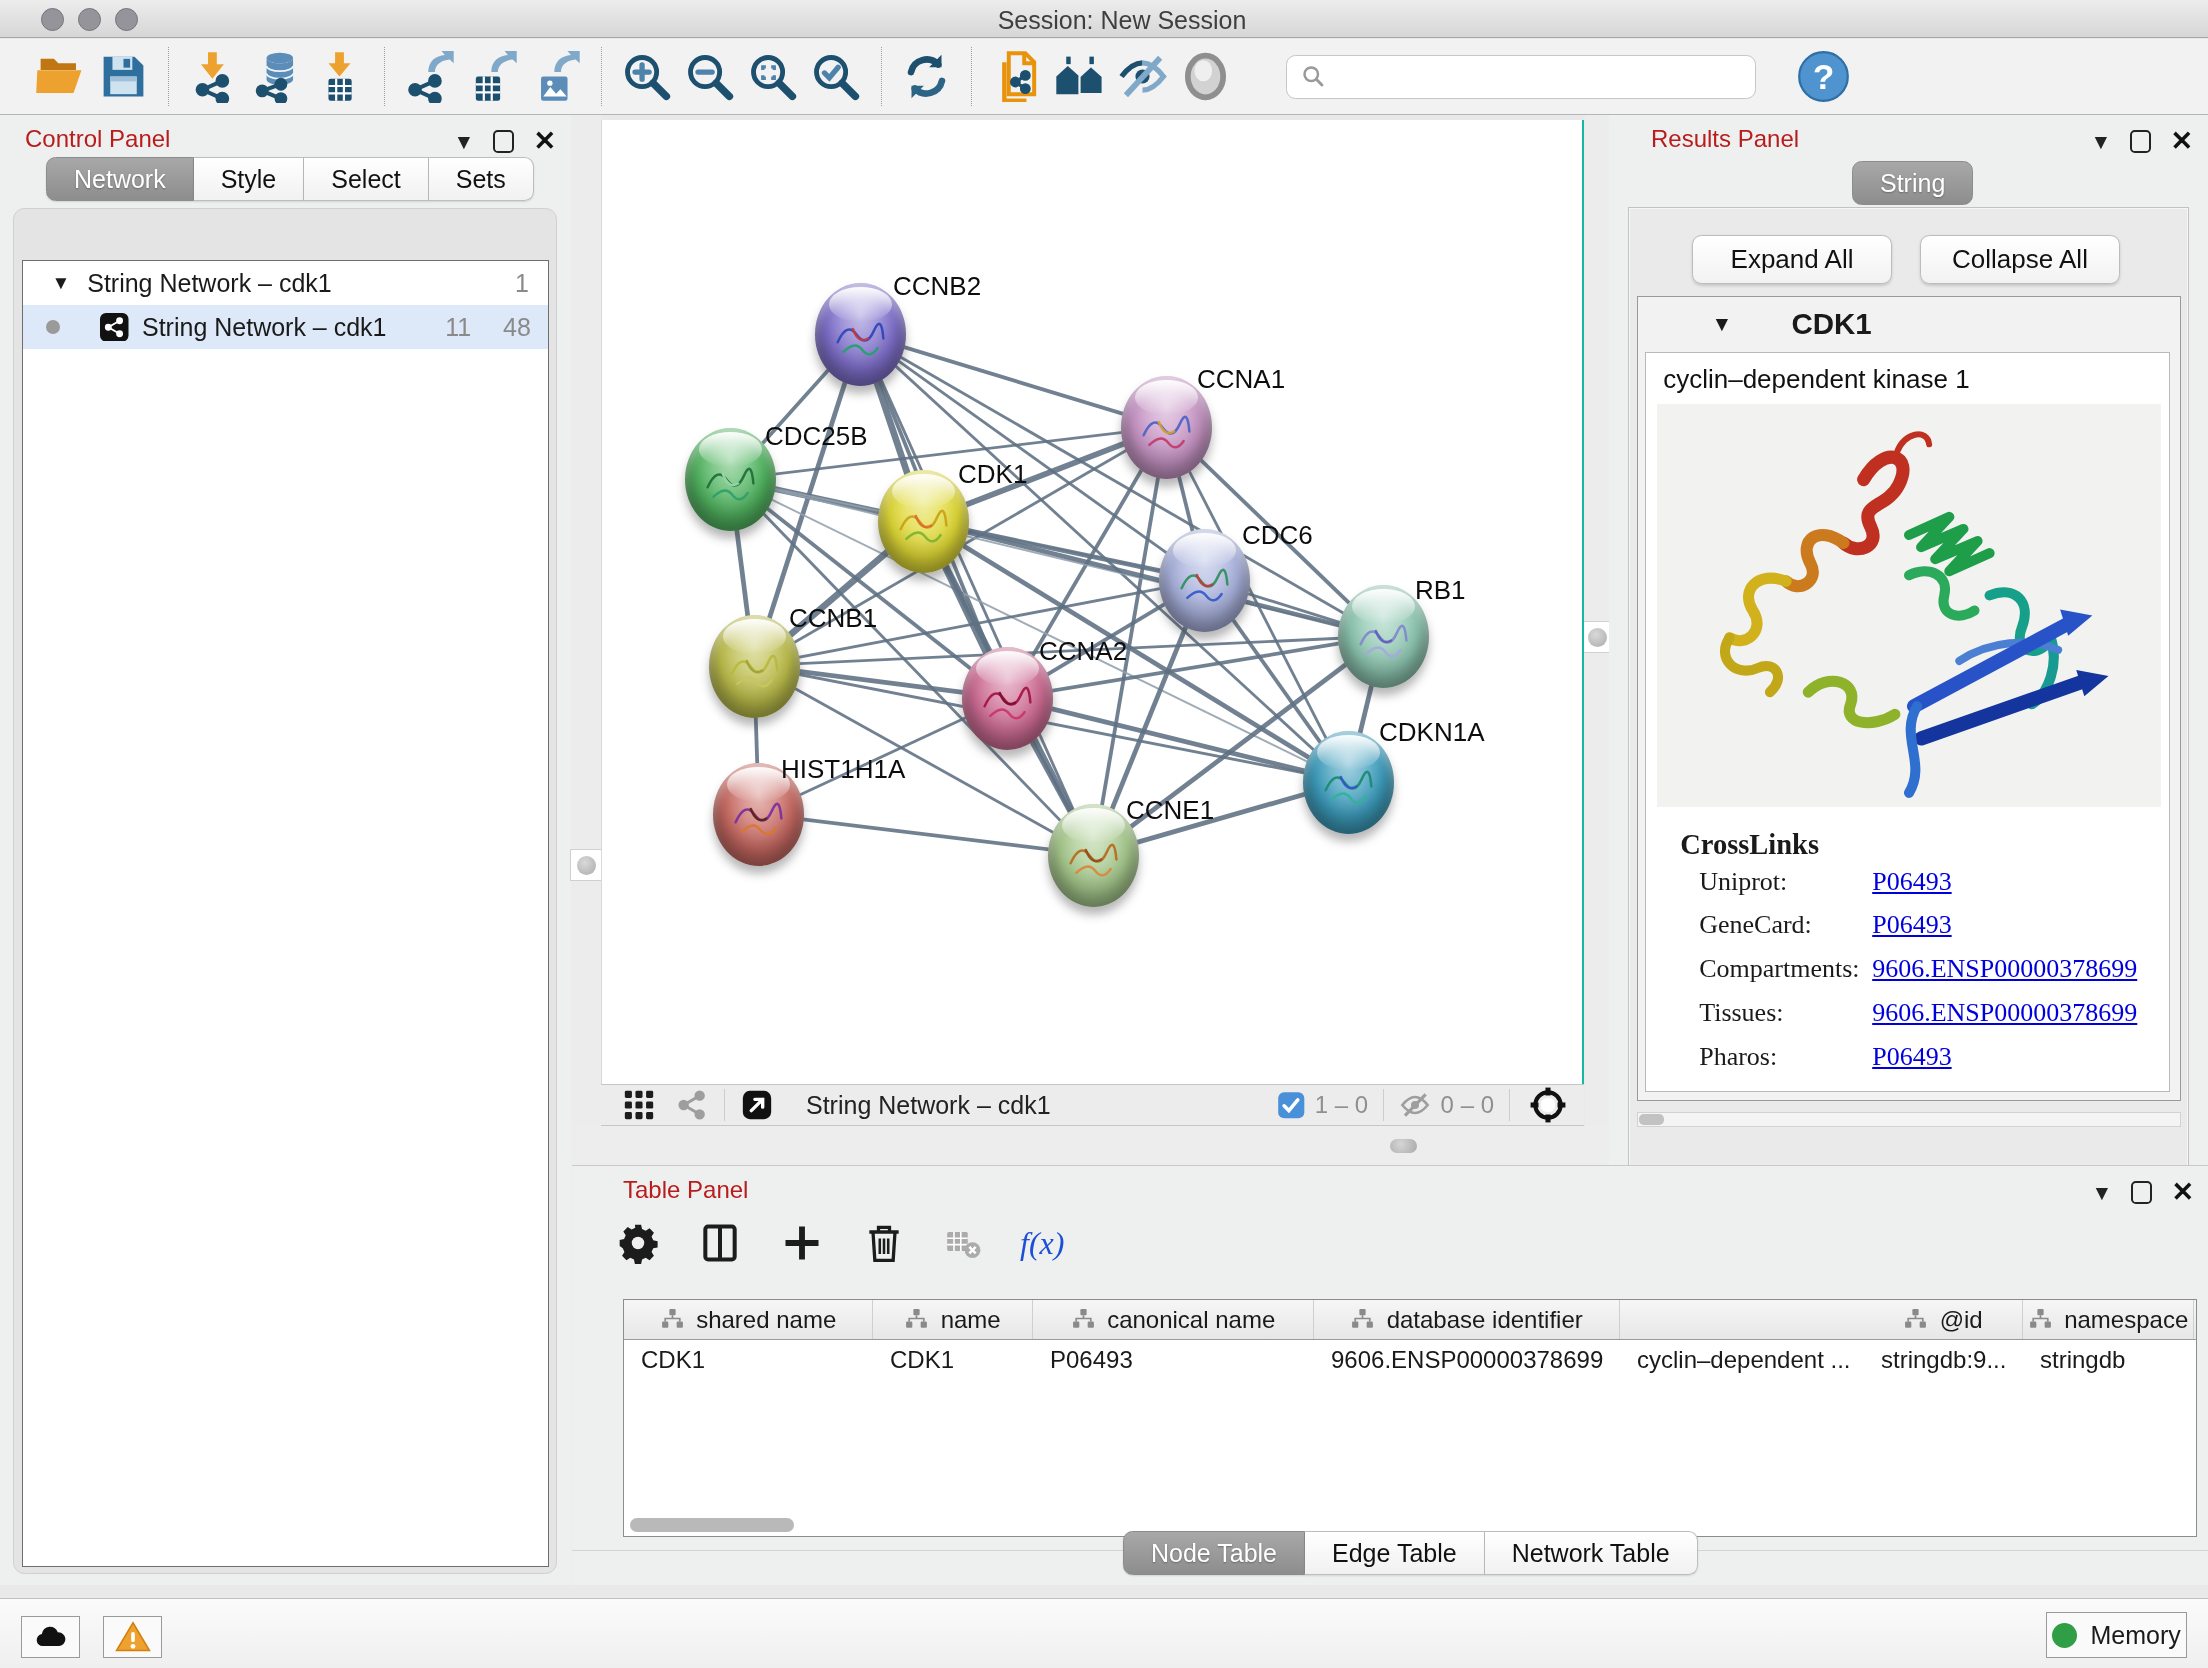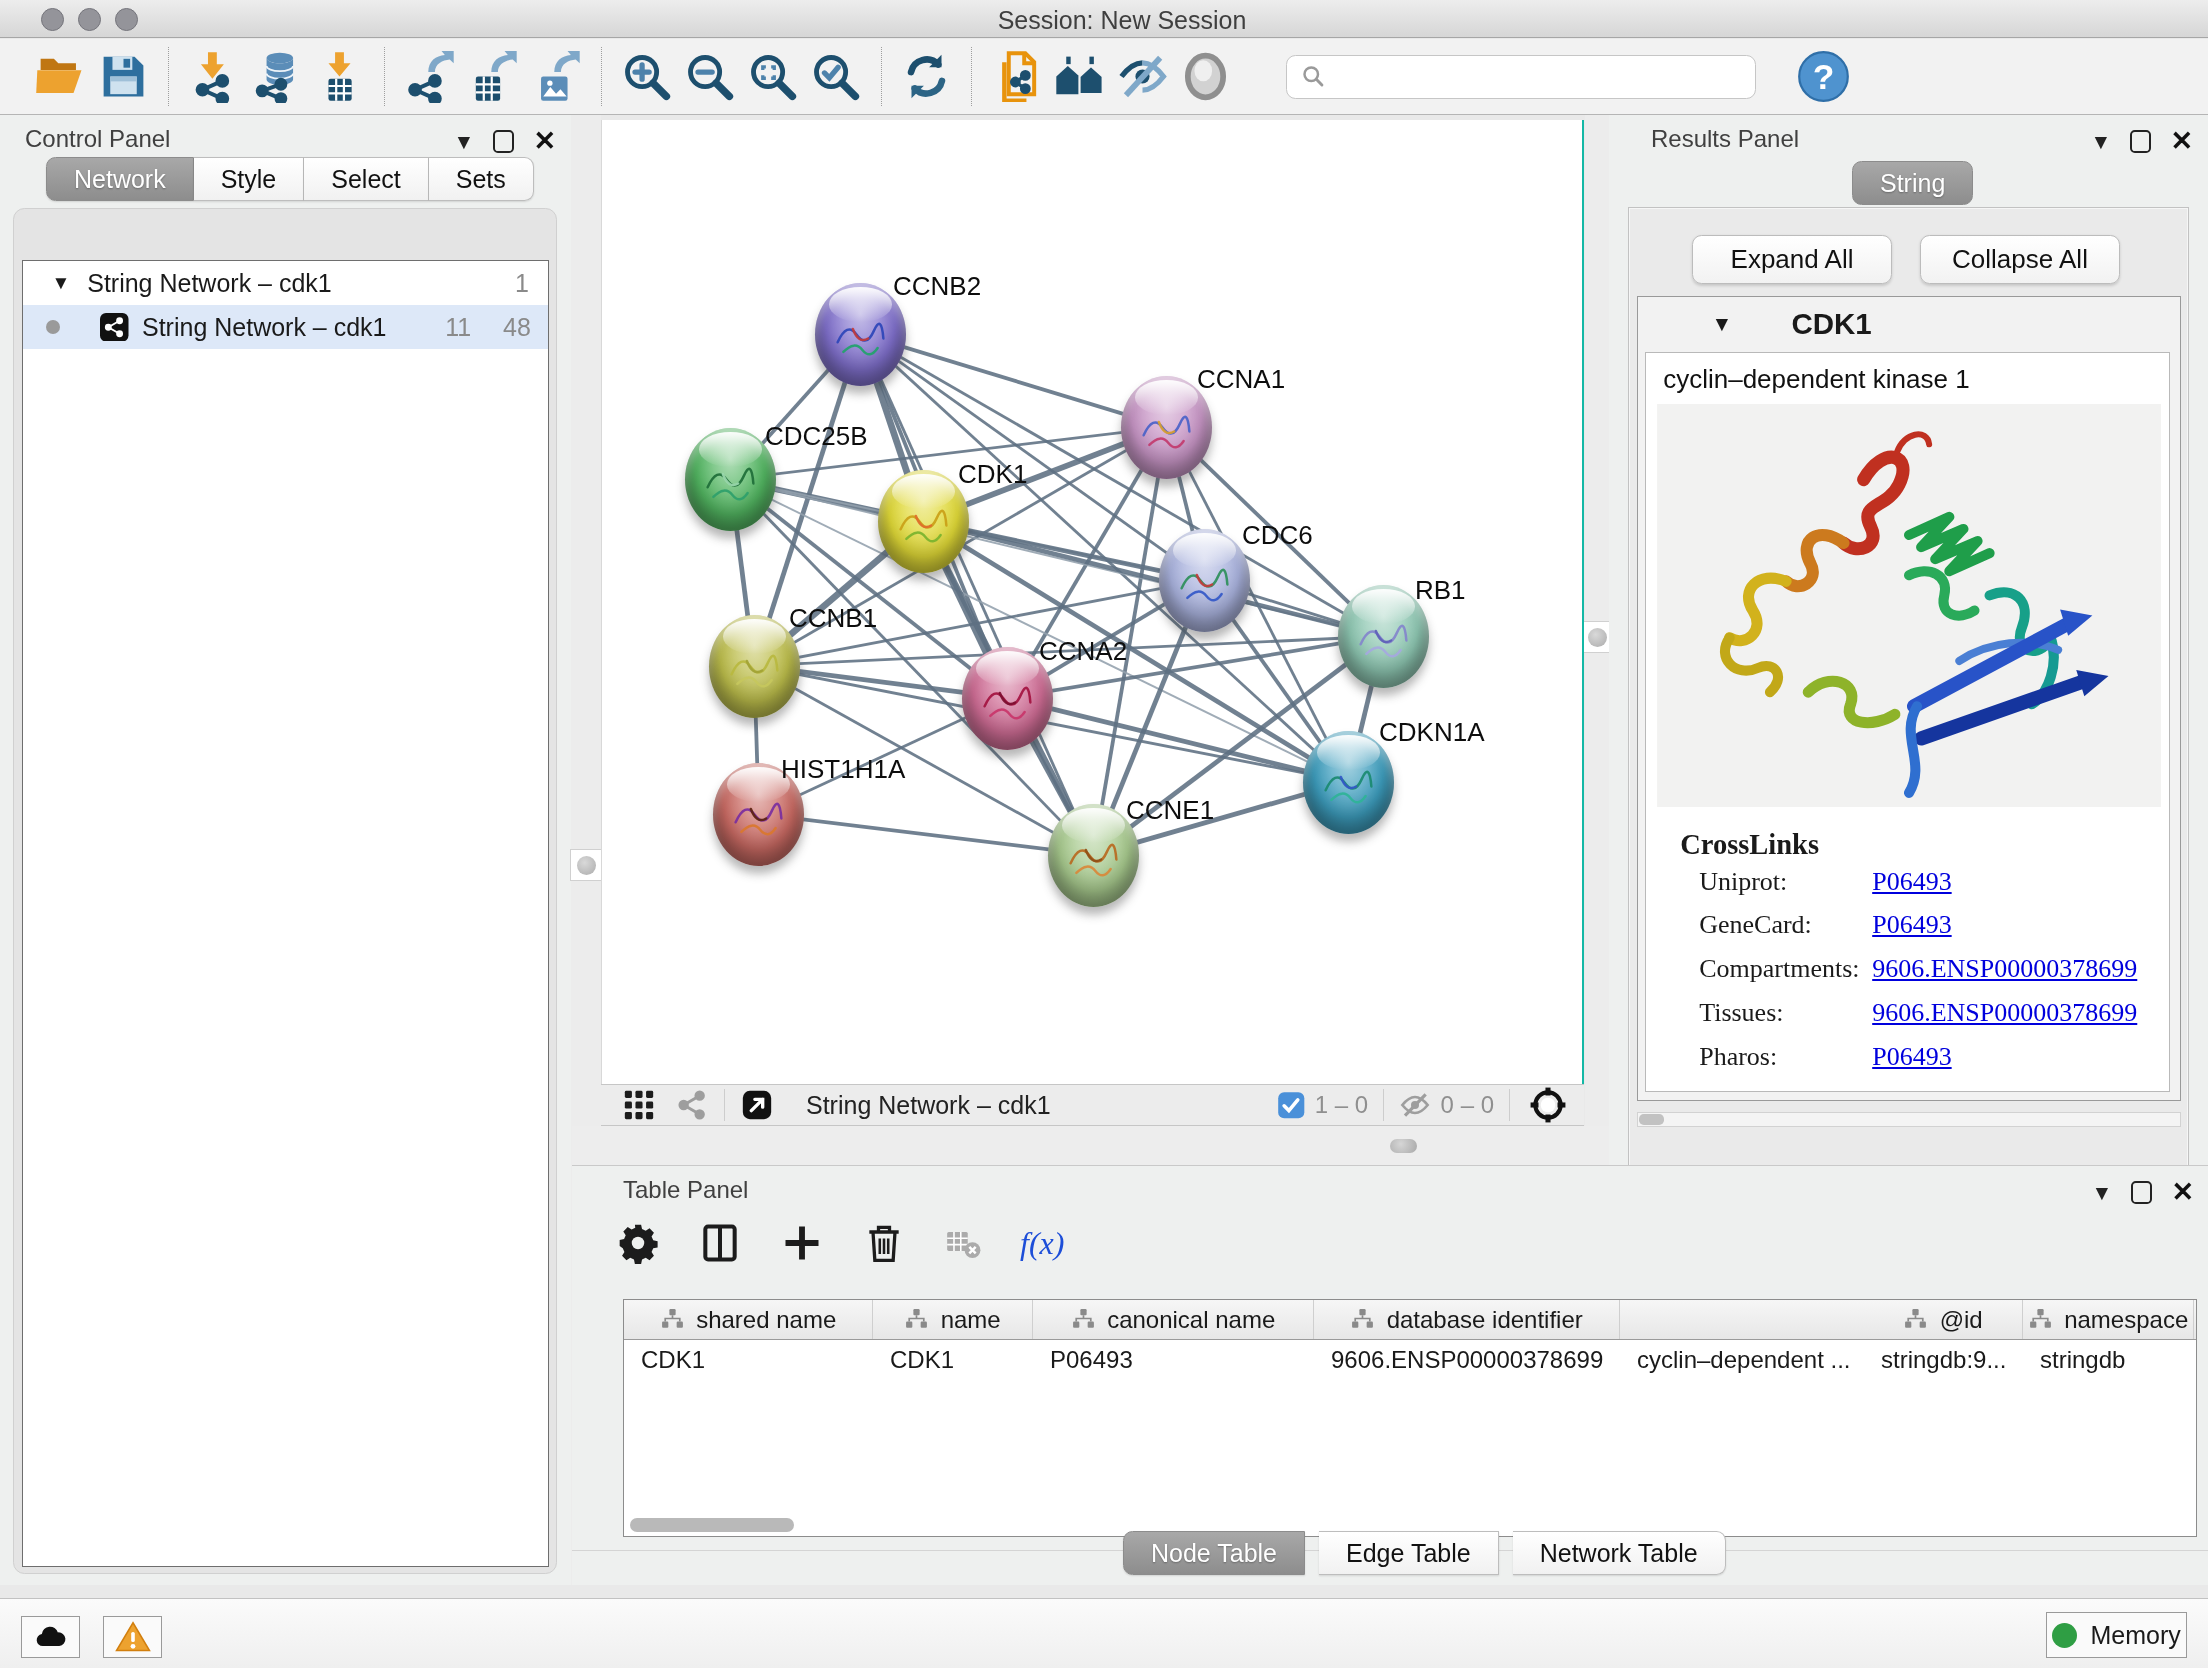--- a/index.html
+++ b/index.html
@@ -21,21 +21,21 @@
   .tb-icon { width:63px; height:63px; display:flex; align-items:center; justify-content:center; flex:0 0 auto; }
   .tb-icon svg { width:53px; height:53px; }
   .tb-sep { width:0; height:59px; border-left:1.9px dotted #9e9e9e; margin:0 13.3px; flex:0 0 auto; }
   #search-wrap { position:relative; width:470px; height:44px; margin-left:49px; flex:0 0 auto; }
   #search-input { width:100%; height:100%; border:1.9px solid #c6c6c6; border-radius:9.5px;
     background:#fff; font-size:23px; padding-left:49px; outline:none; color:#333; }
   #search-glyph { position:absolute; left:13.3px; top:8.6px; }
   #help-btn { margin-left:36px; margin-right:21px; }
 
   
-  .panel-title { font-size:24px; color:#404040; }
+  .panel-title { font-size:24px; color:#b91c1c; }
   .panel-icons { position:absolute; display:flex; gap:19px; align-items:center; }
   .icn-collapse { font-size:21px; color:#222; line-height:1; }
   .icn-float { width:21px; height:23px; border:2.9px solid #222; border-radius:4.8px; }
   .icn-close { font-size:27px; font-weight:bold; color:#111; line-height:1; }
 
   
   .seg { display:flex; }
   .seg-btn { height:44px; padding:0 27px; display:flex; align-items:center; justify-content:center;
     background:linear-gradient(#ffffff,#f1f1f1); border:1px solid #bdbdbd; border-left:none;
     font-size:25px; color:#111; box-shadow:0 1px 1.9px rgba(0,0,0,.12); }
@@ -126,21 +126,21 @@
   #tp-head { display:flex; height:40px; background:linear-gradient(#f6f6f6,#e7e7e7);
     border-bottom:1.9px solid #9a9a9a; }
   .th { display:flex; align-items:center; justify-content:center; gap:11.4px;
     border-right:1px solid #cfcfcf; font-size:24px; color:#1a1a1a; overflow:hidden; white-space:nowrap; flex:0 0 auto; }
   #tp-row { display:flex; height:40px; }
   .td { display:flex; align-items:center; padding-left:17px; font-size:24px; overflow:hidden;
     white-space:nowrap; flex:0 0 auto; }
   #tp-hscroll { position:absolute; left:5.7px; bottom:3.8px; width:164px; height:14.3px;
     border-radius:7.6px; background:#b9b9b9; }
   #tp-sep { position:absolute; left:0; top:384px; width:1637px; border-top:1px solid #d4d4d4; }
-  #tp-tabs { position:absolute; left:551px; top:365px;gap:14px; }
+  #tp-tabs { position:absolute; left:551px; top:365px; }
 
   
   #status-bar { position:absolute; left:0; top:1598px; width:2208px; height:70px;
     background:linear-gradient(#fbfbfb,#efefef); border-top:1px solid #c2c2c2; }
   .sb-btn { position:absolute; top:17px; width:59px; height:42px; background:#fafafa;
     border:1.9px solid #9a9a9a; display:flex; align-items:center; justify-content:center; }
   #memory-btn { position:absolute; right:21px; top:13.3px; width:141px; height:46px; background:#fafafa;
     border:1.9px solid #9a9a9a; display:flex; align-items:center; justify-content:center; gap:13.3px; font-size:25px; }
   #memory-dot { width:25px; height:25px; border-radius:50%; background:#2f9e44; }
 </style>

